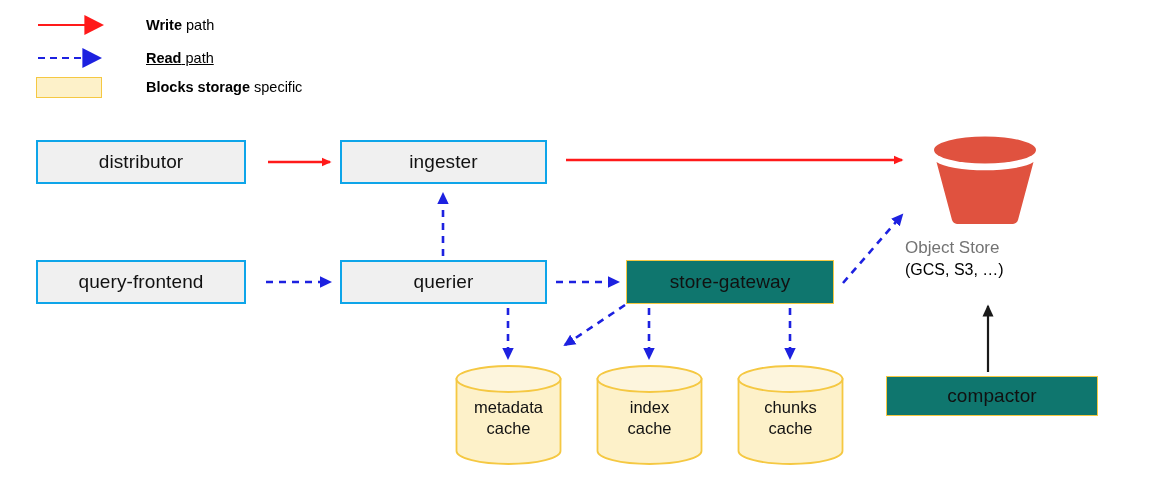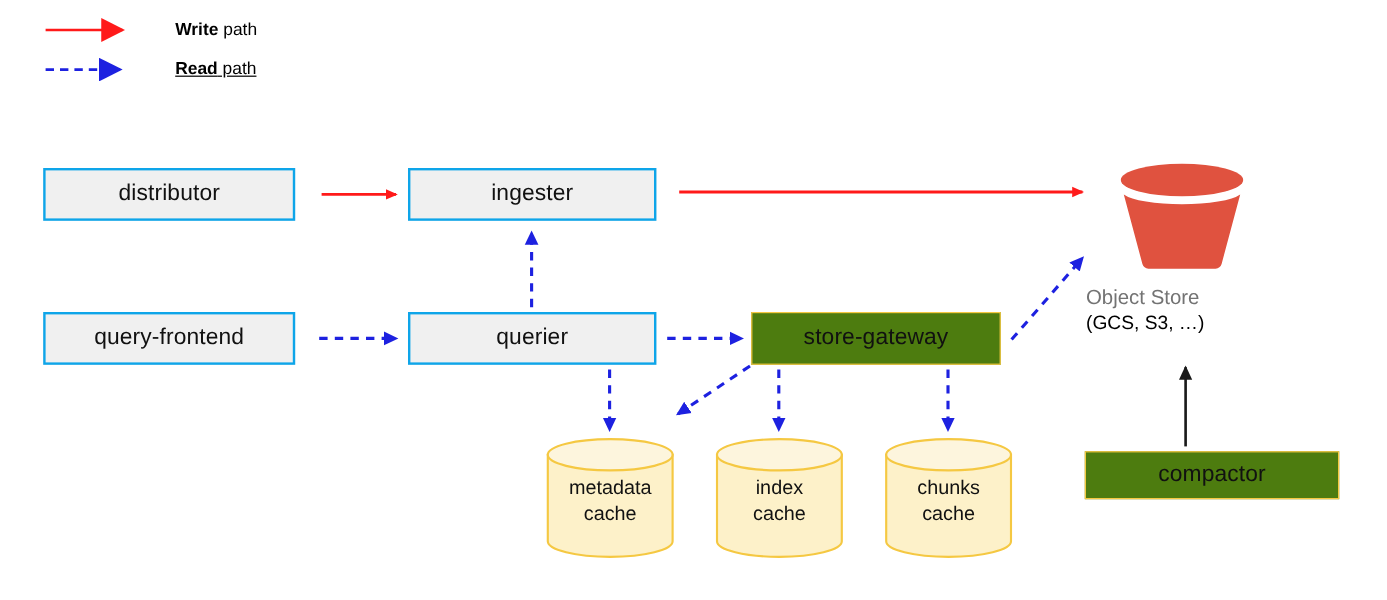--- a/index.html
+++ b/index.html
@@ -53,21 +53,21 @@
     justify-content: center;
     font-size: 19px;
     color: #111111;
     letter-spacing: .1px;
   }
   .box.gray {
     background: #f0f0f0;
     border: 2px solid #0ea5e9;
   }
   .box.yellow {
-    background: #4d7c0f;
+    background: #0f766e;
     border: 1.6px solid #f5c842;
   }
 
   
   .cyl {
     position: absolute;
   }
   .cyl .cyl-svg { position: absolute; left: 0; top: 0; }
   .cyl .cyl-label {
     position: absolute;
@@ -143,20 +143,26 @@
           <path d="M0,0 L9,4.5 L0,9 z" fill="#1d21e0"></path>
         </marker>
       </defs>
       <line x1="2" y1="11" x2="64" y2="11" stroke="#1d21e0" stroke-width="2.2" stroke-dasharray="7,5" marker-end="url(#lg-blue)"></line>
     </svg>
     <span class="legend-label" style="margin-left:32px;">
       <b>Read</b><span> path</span>
     </span>
   </div>
 
+  <div class="legend-row" style="left:36px; top:76px;">
+    <div class="legend-swatch"></div>
+    <span class="legend-label" style="margin-left:44px;">
+      <b>Blocks storage</b><span> specific</span>
+    </span>
+  </div>
 
   <svg class="edges">
     <defs>
       <marker id="ar-red" markerWidth="10" markerHeight="10" refX="8.5" refY="5" orient="auto" markerUnits="userSpaceOnUse">
         <path d="M0,0.6 L10,5 L0,9.4 z" fill="#ff1a1a"></path>
       </marker>
       <marker id="ar-blue" markerWidth="13" markerHeight="13" refX="10" refY="6.5" orient="auto" markerUnits="userSpaceOnUse">
         <path d="M0,0.8 L12,6.5 L0,12.2 z" fill="#1d21e0"></path>
       </marker>
       <marker id="ar-black" markerWidth="13" markerHeight="13" refX="10.5" refY="6.5" orient="auto" markerUnits="userSpaceOnUse">
@@ -222,21 +228,21 @@
   </div>
 
   <div class="box gray" style="left:340px; top:260px; width:207px; height:44px;">
     <span>querier</span>
   </div>
 
   <div class="box yellow" style="left:626px; top:260px; width:208px; height:44px;">
     <span>store-gateway</span>
   </div>
 
-  <div class="box yellow" style="left:886px; top:376px; width:212px; height:40px;margin-left:18px;">
+  <div class="box yellow" style="left:886px; top:376px; width:212px; height:40px;">
     <span>compactor</span>
   </div>
 
   <div class="cyl" style="left:455px; top:365px; width:107px; height:100px;">
     <svg class="cyl-svg" width="107" height="100" viewBox="0 0 107 100">
       <path d="M1.5,14 L1.5,86 A52,13 0 0 0 105.5,86 L105.5,14 Z" fill="#fdf1c9" stroke="#f5c842" stroke-width="1.8"></path>
       <ellipse cx="53.5" cy="14" rx="52" ry="13" fill="#fdf5dd" stroke="#f5c842" stroke-width="1.8"></ellipse>
     </svg>
     <div class="cyl-label">
       <span>metadata</span>

